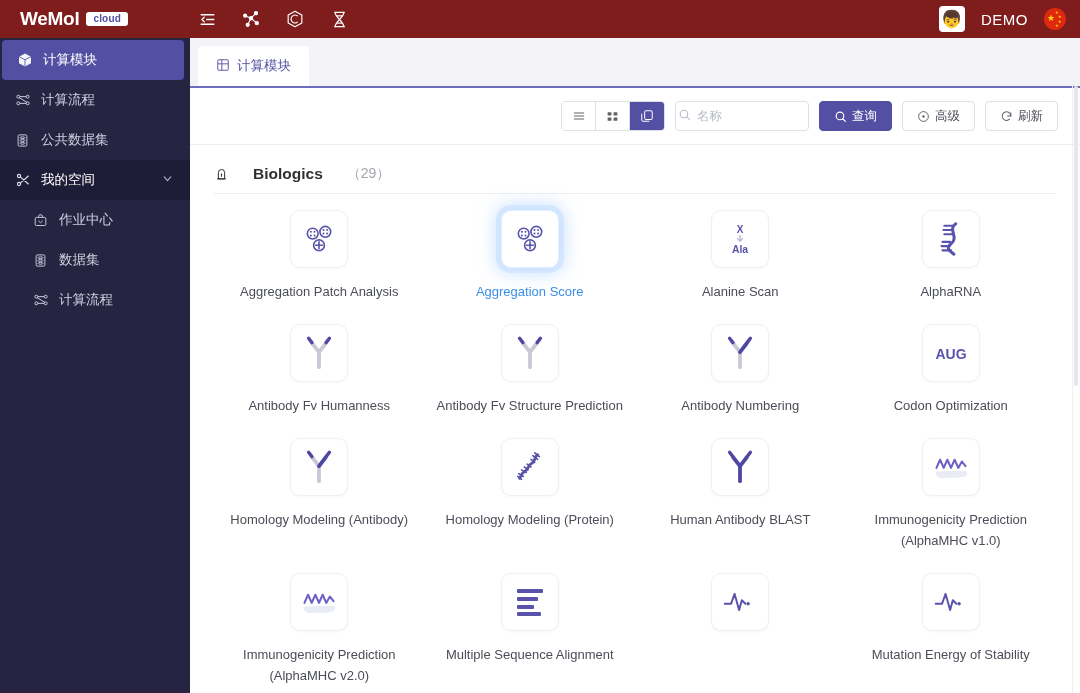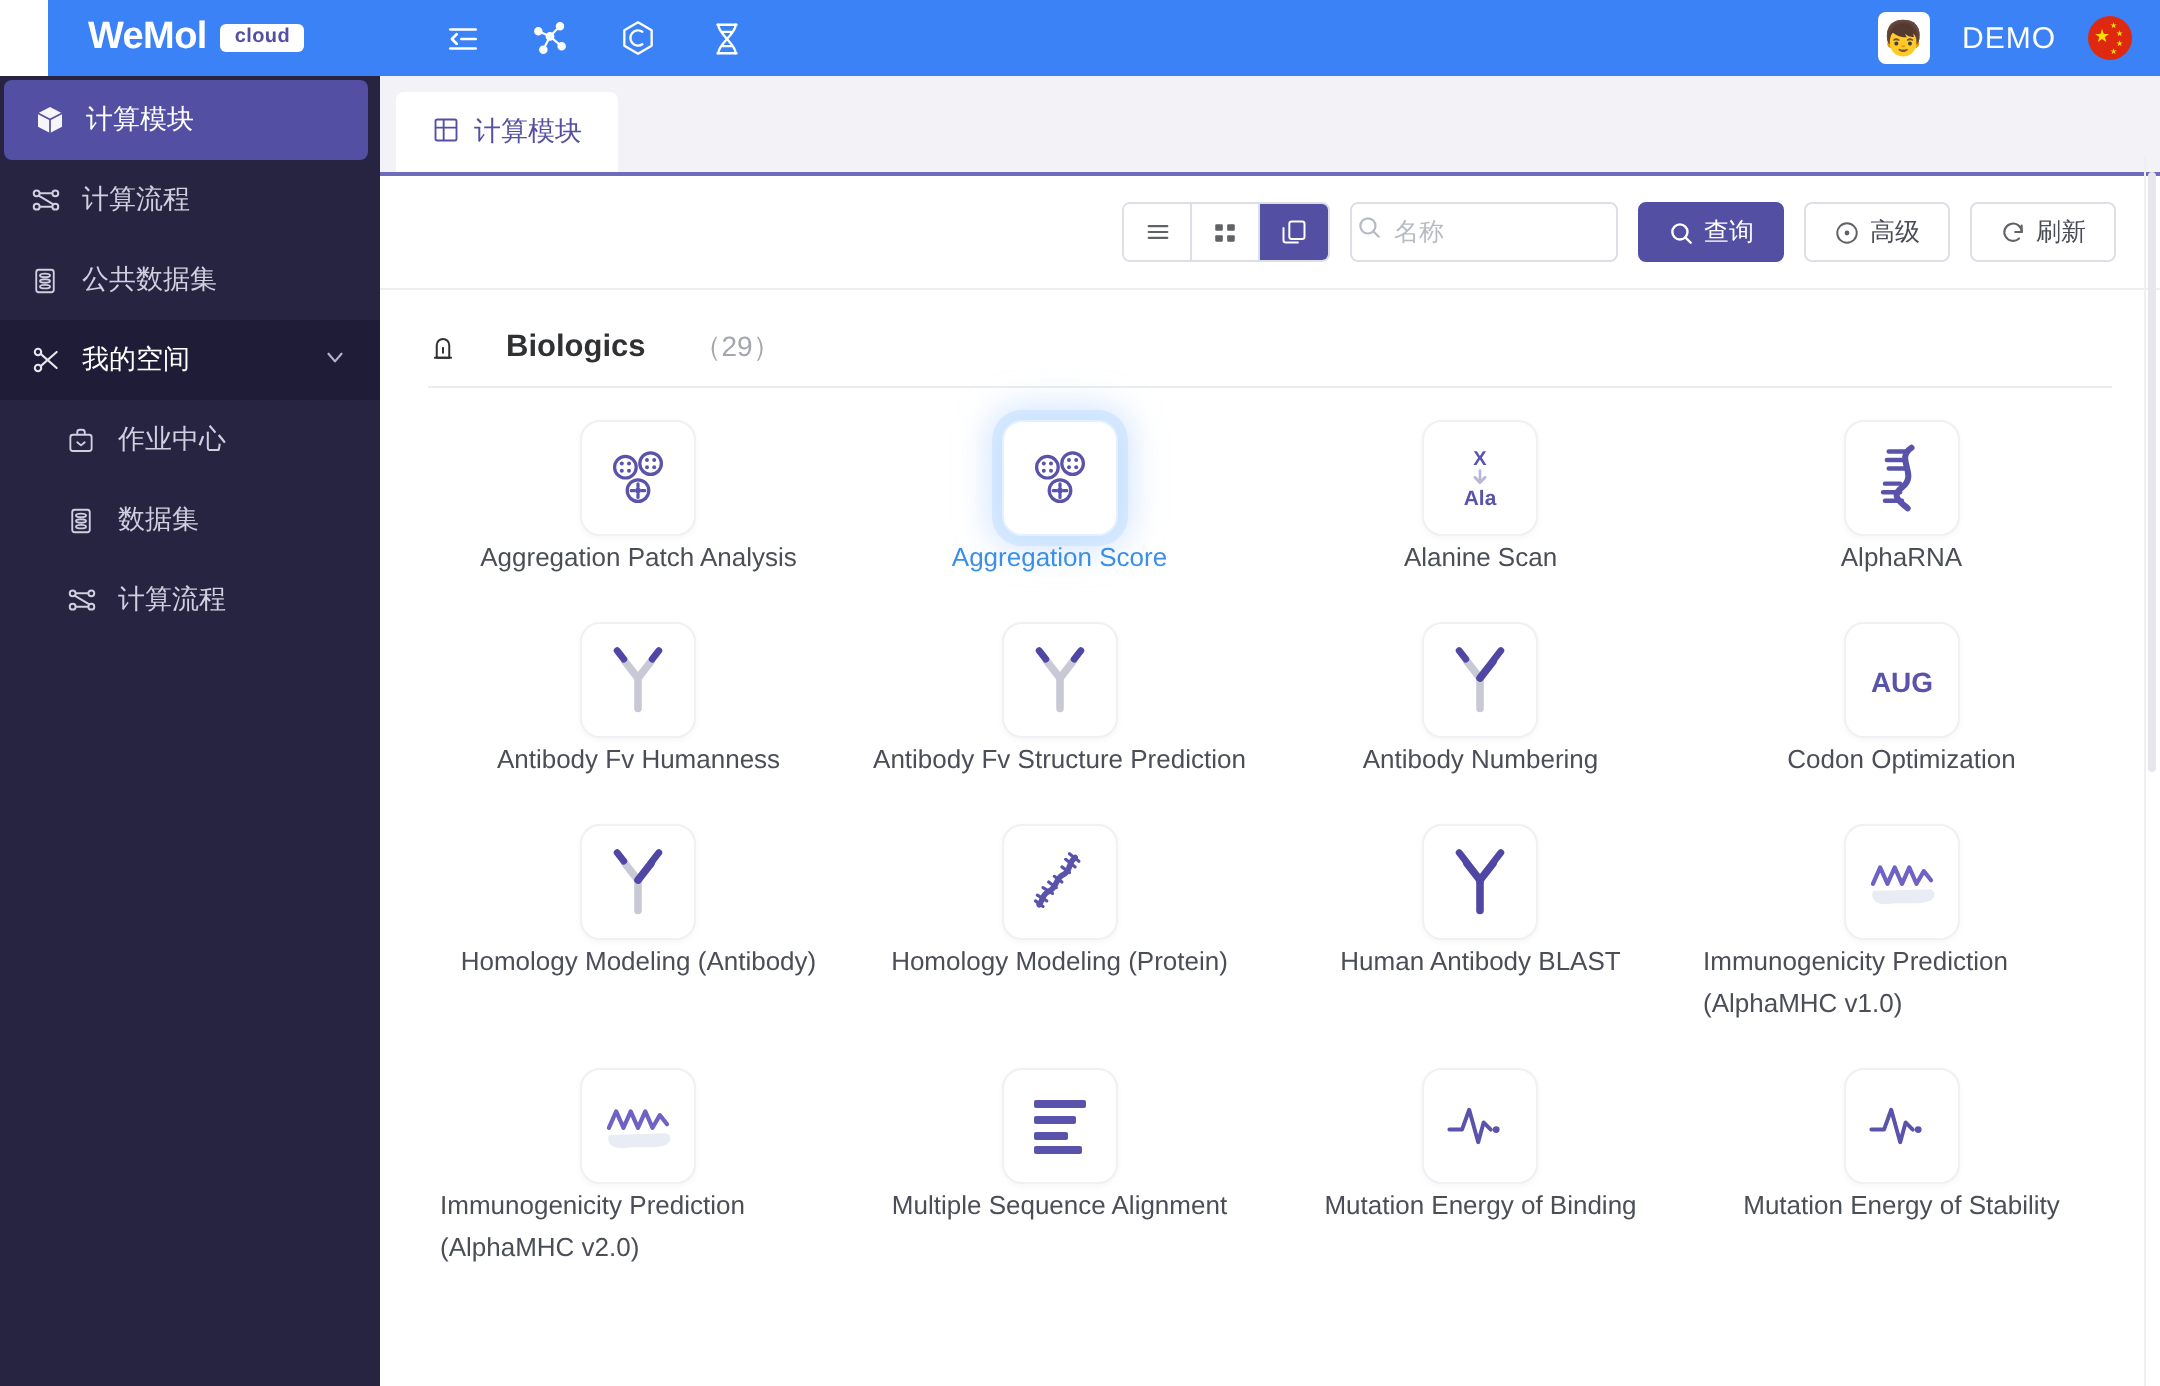--- a/index.html
+++ b/index.html
@@ -6,22 +6,22 @@
   html, body {
     width: 1080px; height: 693px;
     font-family: "Liberation Sans", sans-serif;
     background: #ffffff;
     overflow: hidden;
   }
   .app { width: 1080px; height: 693px; display: flex; flex-direction: column; }
 
   
   .topbar {
-    height: 38px; background: #3b82f6; display: flex; align-items: center;
-    flex: 0 0 38px; position: relative; margin-left: 24px;
+    height: 38px; background: #7f1d1d; display: flex; align-items: center;
+    flex: 0 0 38px; position: relative;
   }
   .brand { width: 190px; display: flex; align-items: center; padding-left: 20px; gap: 7px; }
   .brand-name { color: #fff; font-size: 19px; font-weight: bold; letter-spacing: -0.3px; }
   .brand-badge {
     background: #fff; color: #534fa3; font-size: 10px; font-weight: bold;
     padding: 1px 7px 2px; border-radius: 3px; letter-spacing: 0.2px;
   }
   .topbar-icons { display: flex; align-items: center; gap: 22px; padding-left: 6px; }
   .tb-icon { width: 22px; height: 22px; display: flex; align-items: center; justify-content: center; cursor: pointer; }
   .topbar-right { margin-left: auto; display: flex; align-items: center; gap: 16px; padding-right: 14px; }
@@ -109,21 +109,21 @@
   .card-icon {
     width: 58px; height: 58px; border-radius: 10px; background: #fff;
     border: 1px solid #f0f0f5; display: flex; align-items: center; justify-content: center;
     box-shadow: 0 1px 3px rgba(0,0,0,.04);
   }
   .card.hovered .card-icon {
     border-color: #e3f0ff;
     box-shadow: 0 0 0 5px rgba(190,220,255,.45), 0 0 16px 7px rgba(175,210,255,.55);
   }
   .card-label {
-    font-size: 13px; color: #4b4e57; text-align: left;
+    margin-top: 13px; font-size: 13px; color: #4b4e57; text-align: center;
     line-height: 21px; max-width: 210px;
   }
   .card.hovered .card-label { color: #3b8fe8; }
 
   .vscroll {
     position: absolute; right: 1px; top: 48px; width: 6px; bottom: 0;
     background: transparent; cursor: pointer;
   }
   .vscroll .thumb { position: absolute; top: 0; left: 1px; width: 4px; height: 300px; background: #e6e6ec; border-radius: 2px; }
   .vline { position: absolute; right: 7px; top: 40px; bottom: 0; width: 1px; background: #f0f0f2; }
@@ -569,21 +569,20 @@
             <div class="card-label">Multiple Sequence Alignment</div>
           </div>
 
           <div class="card">
             <div class="card-icon">
               <svg width="36" height="30" viewBox="0 0 40 30" fill="none" stroke="#5a53ab" stroke-width="2.2" stroke-linecap="round" stroke-linejoin="round">
                 <path d="M3 17 H10 L14 6 L19 24 L22 13 L26 17"></path>
                 <circle cx="29" cy="17" r="1.9" fill="#5a53ab" stroke="none"></circle>
               </svg>
             </div>
-            <div class="card-label">Mutation Energy of Binding</div>
           </div>
 
           <div class="card">
             <div class="card-icon">
               <svg width="36" height="30" viewBox="0 0 40 30" fill="none" stroke="#5a53ab" stroke-width="2.2" stroke-linecap="round" stroke-linejoin="round">
                 <path d="M3 17 H10 L14 6 L19 24 L22 13 L26 17"></path>
                 <circle cx="29" cy="17" r="1.9" fill="#5a53ab" stroke="none"></circle>
               </svg>
             </div>
             <div class="card-label">Mutation Energy of Stability</div>

